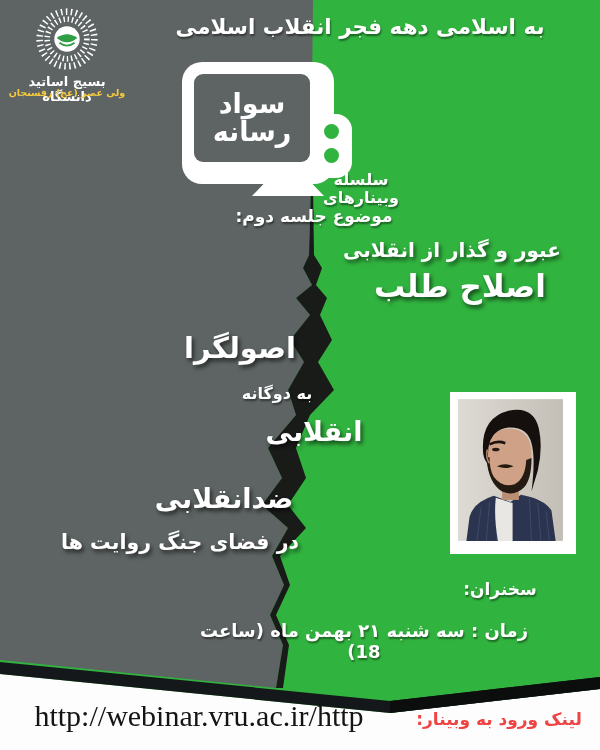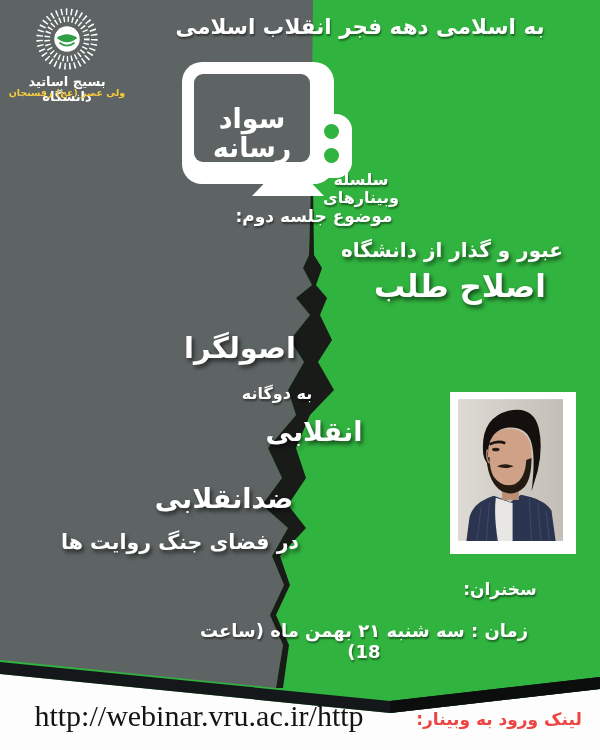--- a/index.html
+++ b/index.html
@@ -14,21 +14,21 @@
   .big{text-shadow:2px 3px 4px rgba(0,0,0,.6);}
   
   #banner{left:130px;top:15px;width:460px;font-size:21.5px;}
   
   #logo{position:absolute;left:34px;top:6px;width:66px;height:66px;}
   #logo-cap1{left:8px;top:75px;width:118px;font-size:13px;text-shadow:none;}
   #logo-cap2{left:8px;top:88px;width:118px;font-size:9.5px;color:#f6c93f;text-shadow:none;}
   
   #tv-body{position:absolute;left:182px;top:62px;width:152px;height:122px;background:#fff;border-radius:20px;}
   #tv-screen{position:absolute;left:194px;top:74px;width:116px;height:88px;background:#5d6463;border-radius:9px;
-             display:flex;flex-direction:column;align-items:center;justify-content:flex-end;}
+             display:flex;flex-direction:column;align-items:center;justify-content:center;}
   .tv-line{color:#fff;font-weight:bold;font-size:27px;line-height:1.05;text-shadow:none;}
   #tv-tab{position:absolute;left:316px;top:114px;width:36px;height:64px;background:#fff;border-radius:0 16px 16px 0;}
   .tv-dot{position:absolute;width:15px;height:15px;border-radius:50%;background:#31b43f;}
   #tv-dot-1{left:324px;top:124px;}
   #tv-dot-2{left:324px;top:148px;}
   #tv-stand{position:absolute;left:252px;top:184px;width:72px;height:12px;background:#fff;
             clip-path:polygon(16% 0,84% 0,100% 100%,0 100%);}
   
   #series{left:300px;top:171px;width:122px;font-size:16px;}
   #mozoo{left:226px;top:207px;width:176px;font-size:17px;}
@@ -81,21 +81,21 @@
     <div class="tv-line">سواد</div>
     <div class="tv-line">رسانه</div>
   </div>
   <div id="tv-tab"></div>
   <div id="tv-dot-1" class="tv-dot"></div>
   <div id="tv-dot-2" class="tv-dot"></div>
   <div id="tv-stand"></div>
 
   <div id="series" class="txt" dir="rtl">سلسله وبینارهای</div>
   <div id="mozoo" class="txt" dir="rtl">موضوع جلسه دوم:</div>
-  <div id="obur" class="txt big" dir="rtl">عبور و گذار از دانشگاه</div>
+  <div id="obur" class="txt big" dir="rtl">عبور و گذار از انقلابی</div>
   <div id="eslah" class="txt big" dir="rtl">اصلاح طلب</div>
   <div id="osul" class="txt big" dir="rtl">اصولگرا</div>
   <div id="dogane" class="txt" dir="rtl">به دوگانه</div>
   <div id="enqelabi" class="txt big" dir="rtl">انقلابی</div>
   <div id="zed" class="txt big" dir="rtl">ضدانقلابی</div>
   <div id="faza" class="txt big" dir="rtl">در فضای جنگ روایت ها</div>
 
   <div id="photo-frame">
     <svg width="105" height="142" viewBox="0 0 100 135">
       <defs>

